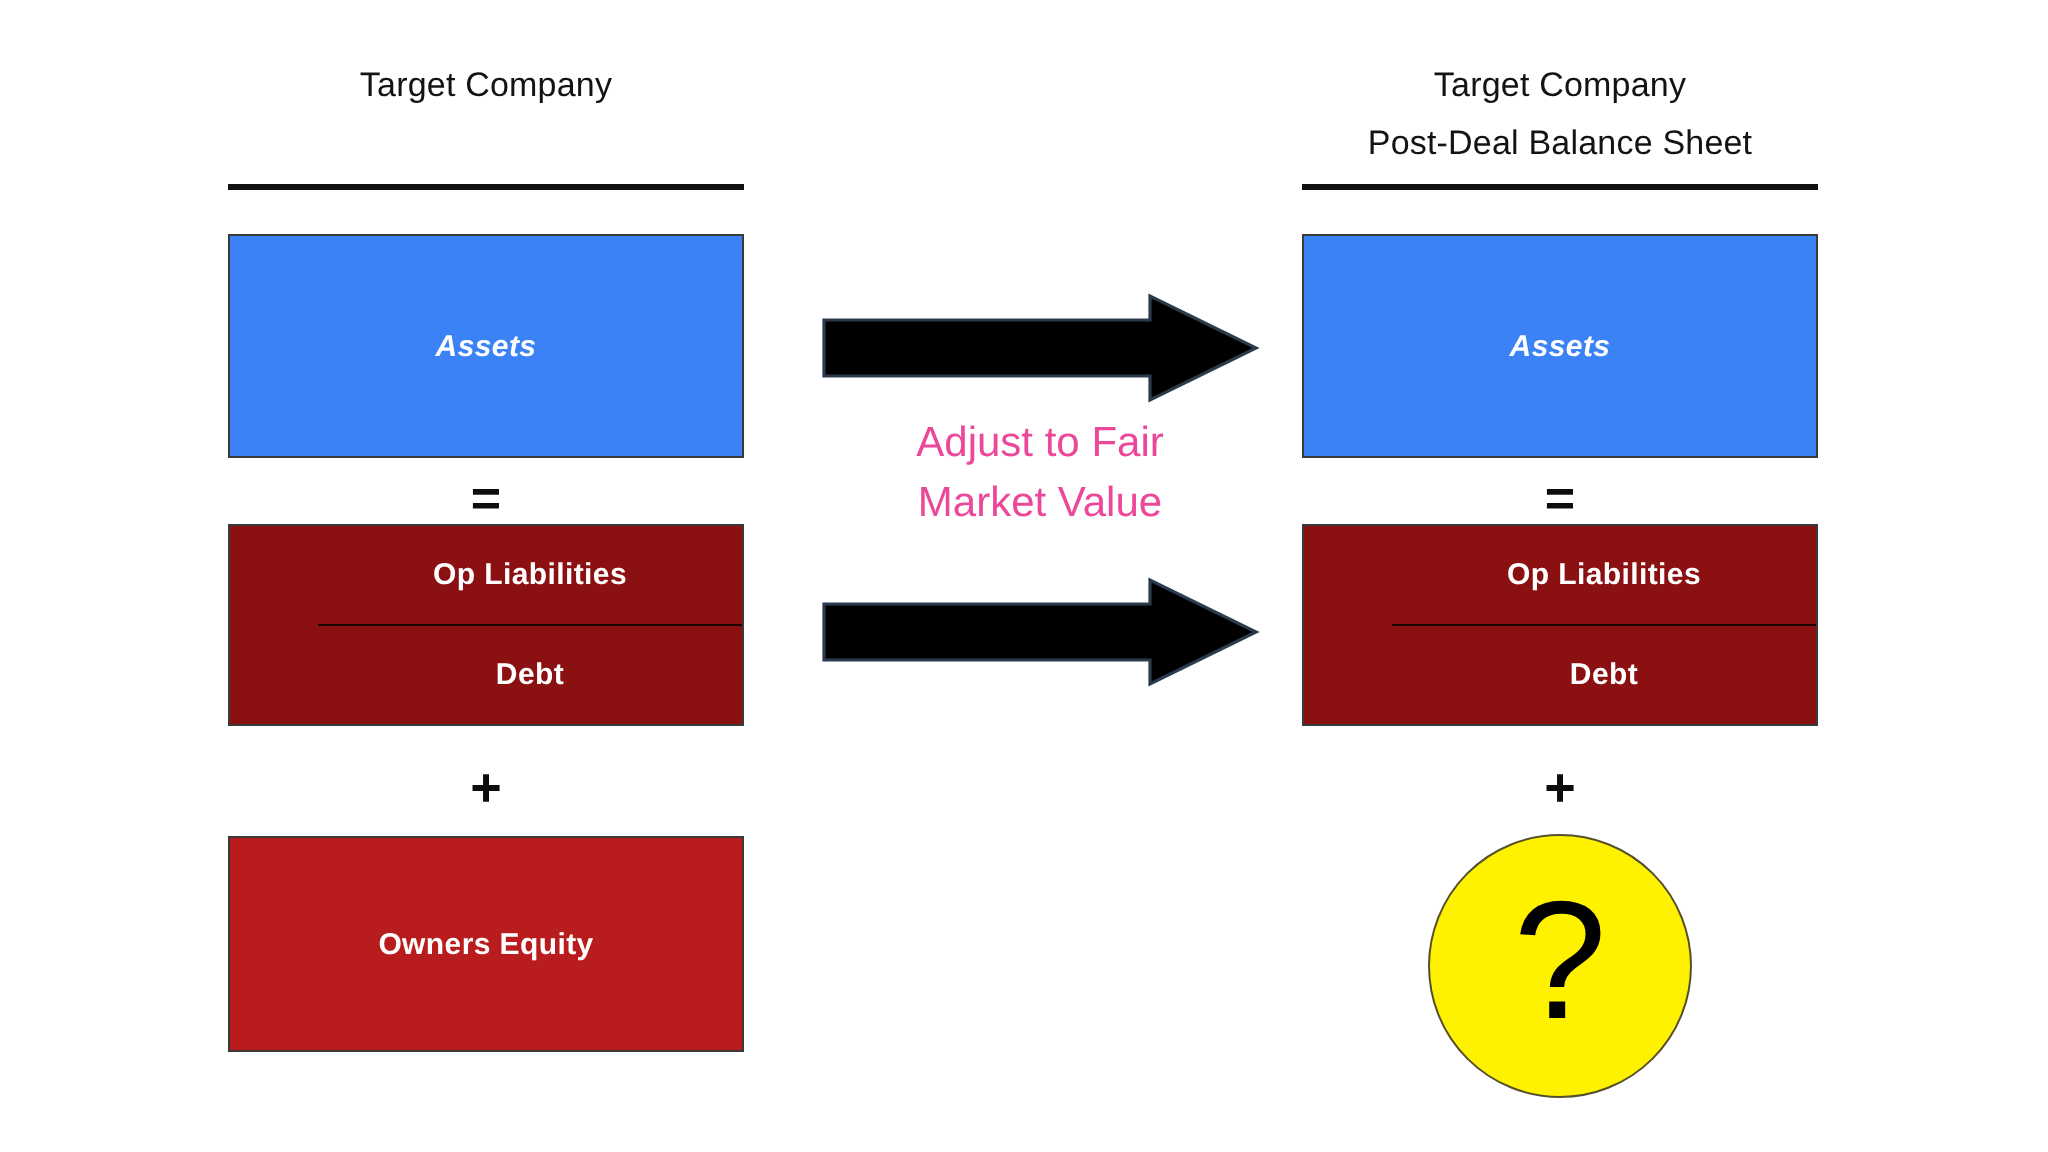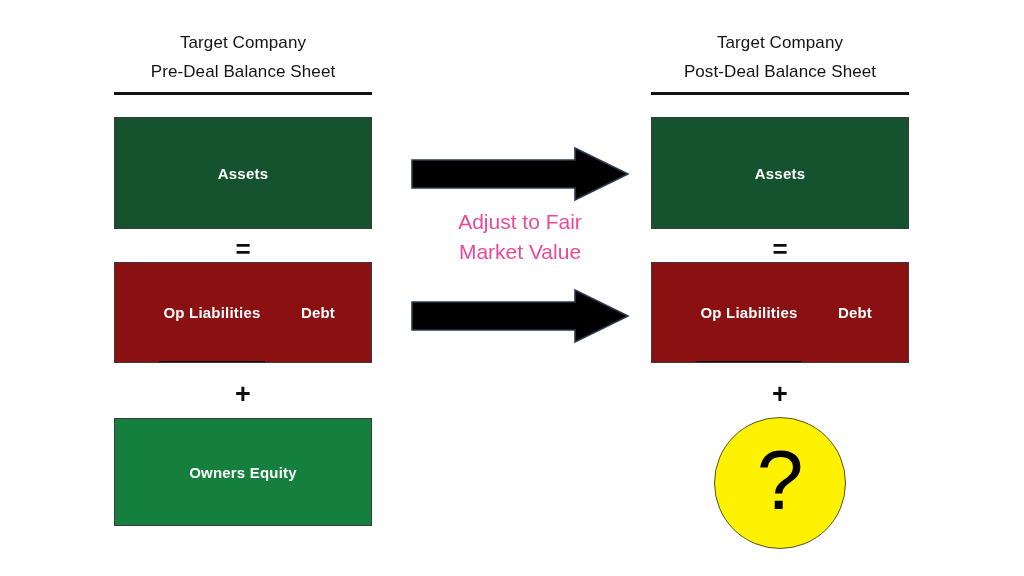--- a/index.html
+++ b/index.html
@@ -48,33 +48,33 @@
     box-sizing: border-box;
     border: 1px solid #3a3a3a;
     display: flex;
     align-items: center;
     justify-content: center;
     color: #ffffff;
     font-weight: bold;
     font-size: 15px;
     letter-spacing: 0.2px;
   }
-  .block.assets      { background: #14532d; }
-  .block.equity      { background: #15803d; }
+  .block.assets      { background: #3b82f6; font-style: italic; }
+  .block.equity      { background: #b91c1c; }
 
   .block .lbl { pointer-events: none; }
 
   
   .liab-group {
     position: absolute;
     box-sizing: border-box;
     border: 1px solid #3a3a3a;
     background: #8b1012;
     display: flex;
-    flex-direction: row;
+    flex-direction: column;
     padding-left: 44px;
   }
   .liab-cell {
     flex: 1 1 0;
     display: flex;
     align-items: center;
     justify-content: center;
     color: #ffffff;
     font-weight: bold;
     font-size: 15px;
@@ -126,21 +126,20 @@
     transform: translateY(-3px);
   }
 </style>
 </head>
 <body>
 
 <div class="canvas">
 
   <div class="col-title" id="title-left">
     <span class="t-line">Target Company</span>
-    <span class="t-line">Pre-Deal Balance Sheet</span>
   </div>
   <div class="title-rule" id="rule-left"></div>
 
   <div class="col-title" id="title-right">
     <span class="t-line">Target Company</span>
     <span class="t-line">Post-Deal Balance Sheet</span>
   </div>
   <div class="title-rule" id="rule-right"></div>
 
   <div class="block assets" style="left:114px; top:117px; width:258px; height:112px;">

